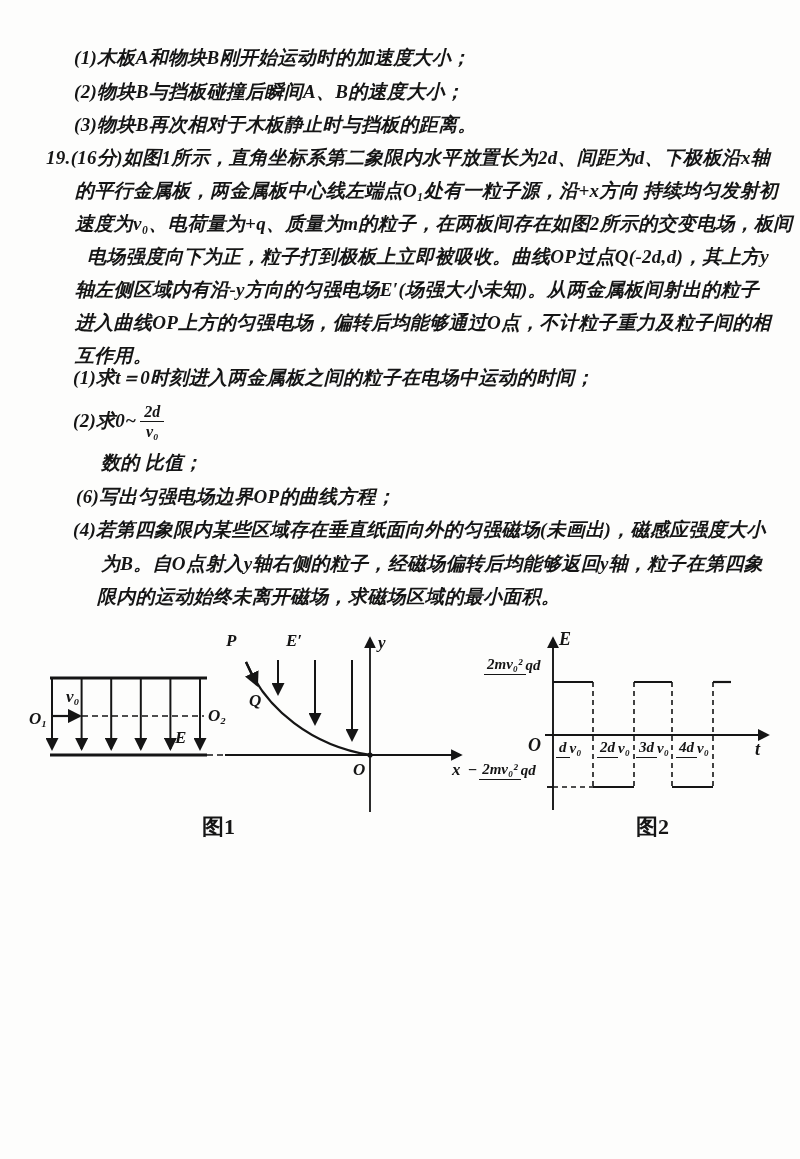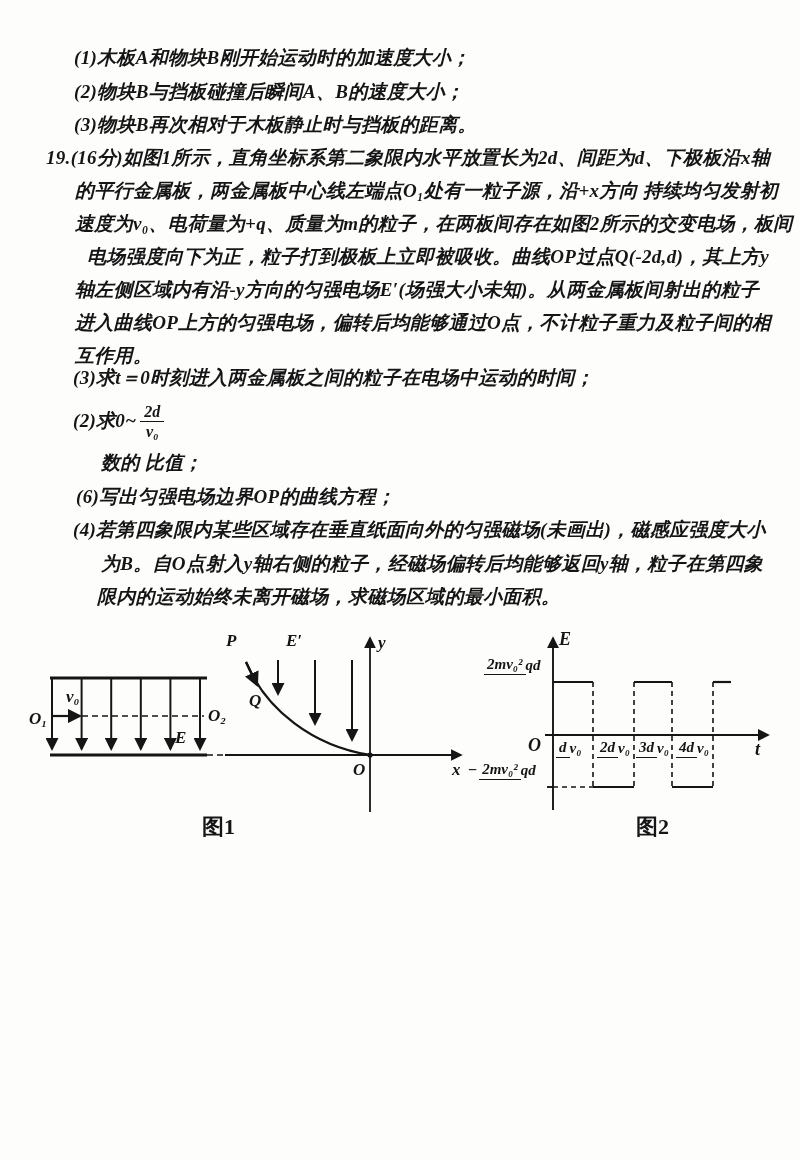--- a/index.html
+++ b/index.html
@@ -40,21 +40,21 @@
 <div class="tline" style="left:74px;top:113px">(3)物块B再次相对于木板静止时与挡板的距离。</div>
 
 <div class="tline" style="left:46px;top:146px">19.(16分)如图1所示，直角坐标系第二象限内水平放置长为2d、间距为d、下极板沿x轴</div>
 <div class="tline" style="left:75px;top:179px">的平行金属板，两金属板中心线左端点O₁处有一粒子源，沿+x方向 持续均匀发射初</div>
 <div class="tline" style="left:75px;top:212px">速度为v₀、电荷量为+q、质量为m的粒子，在两板间存在如图2所示的交变电场，板间</div>
 <div class="tline" style="left:87px;top:245px">电场强度向下为正，粒子打到极板上立即被吸收。曲线OP过点Q(-2d,d)，其上方y</div>
 <div class="tline" style="left:75px;top:278px">轴左侧区域内有沿-y方向的匀强电场E′(场强大小未知)。从两金属板间射出的粒子</div>
 <div class="tline" style="left:75px;top:311px">进入曲线OP上方的匀强电场，偏转后均能够通过O点，不计粒子重力及粒子间的相</div>
 <div class="tline" style="left:75px;top:344px">互作用。</div>
 
-<div class="tline" style="left:73px;top:366px">(3)求t＝0时刻进入两金属板之间的粒子在电场中运动的时间；</div>
+<div class="tline" style="left:73px;top:366px">(1)求t＝0时刻进入两金属板之间的粒子在电场中运动的时间；</div>
 
 <div class="fracline" style="left:73px;top:394px;height:54px">
   <span class="tline" style="position:static">(2)求0~</span>
   <span class="frac">
     <span class="fnum">2d</span>
     <span>v₀</span>
   </span>
 </div>
 <div class="tline" style="left:101px;top:451px">数的 比值；</div>
 

